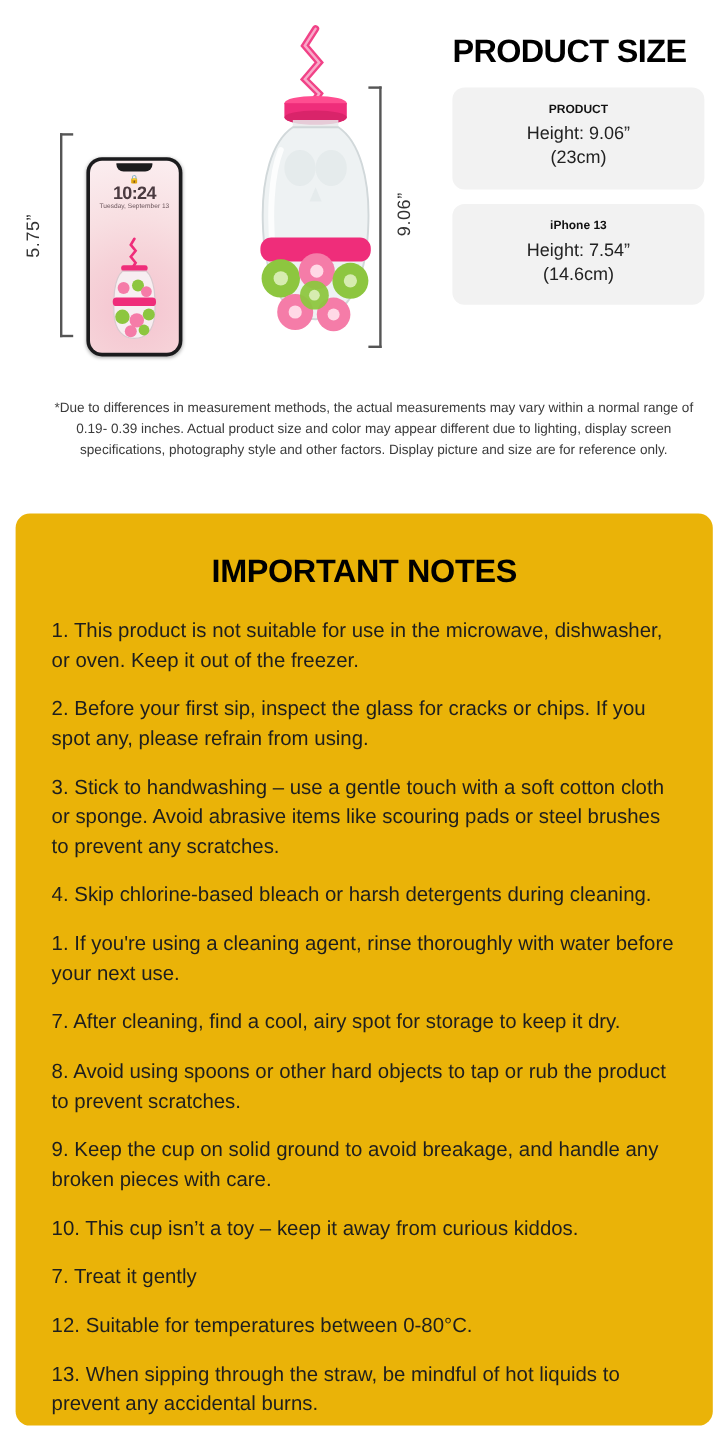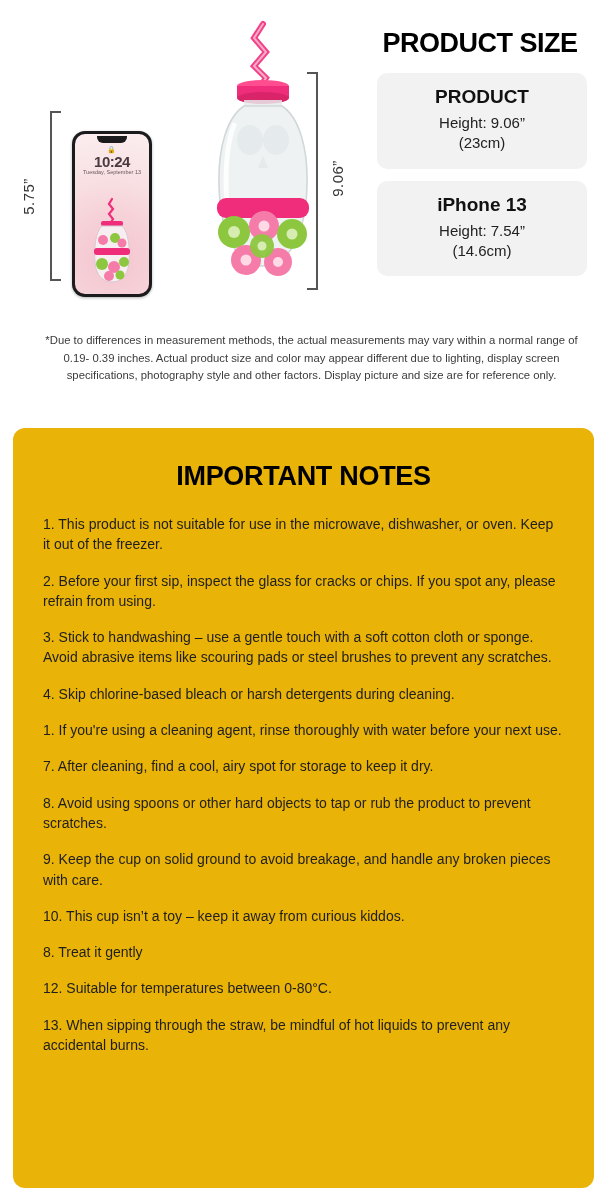--- a/index.html
+++ b/index.html
@@ -156,34 +156,34 @@
     right: 0;
     top: 0;
     width: 230px;
     padding-top: 28px;
     box-sizing: border-box;
   }
   .ps-title {
     font-size: 27px;
     font-weight: bold;
     letter-spacing: -.5px;
-    text-align: center;
+    text-align: left;
     color: #000;
     margin: 0 0 14px 0;
     padding-right: 24px;
   }
   .ps-card {
     background: #f2f2f2;
     border-radius: 10px;
     margin: 0 20px 12px 0;
     padding: 13px 10px 15px 10px;
     text-align: center;
   }
   .ps-card-title {
-    font-size: 19px;
+    font-size: 10px;
     font-weight: bold;
     margin-bottom: 5px;
     color: #111;
   }
   .ps-card-line {
     font-size: 15px;
     color: #222;
     line-height: 1.35;
   }
 
@@ -211,21 +211,21 @@
   }
   .notes-title {
     text-align: center;
     font-size: 27px;
     font-weight: bold;
     letter-spacing: -.3px;
     color: #000;
     margin: 5px 0 22px 0;
   }
   .note-item {
-    font-size: 14px;
+    font-size: 17px;
     line-height: 1.45;
     color: #1e1e1e;
     margin: 0 0 16px 0;
   }
 </style>
 </head>
 <body>
 
 <div class="top-section">
 
@@ -330,17 +330,17 @@
   <div>
     <p class="note-item">1. This product is not suitable for use in the microwave, dishwasher, or oven. Keep it out of the freezer.</p>
     <p class="note-item">2. Before your first sip, inspect the glass for cracks or chips. If you spot any, please refrain from using.</p>
     <p class="note-item">3. Stick to handwashing – use a gentle touch with a soft cotton cloth or sponge. Avoid abrasive items like scouring pads or steel brushes to prevent any scratches.</p>
     <p class="note-item">4. Skip chlorine-based bleach or harsh detergents during cleaning.</p>
     <p class="note-item">1. If you're using a cleaning agent, rinse thoroughly with water before your next use.</p>
     <p class="note-item">7. After cleaning, find a cool, airy spot for storage to keep it dry.</p>
     <p class="note-item">8. Avoid using spoons or other hard objects to tap or rub the product to prevent scratches.</p>
     <p class="note-item">9. Keep the cup on solid ground to avoid breakage, and handle any broken pieces with care.</p>
     <p class="note-item">10. This cup isn’t a toy – keep it away from curious kiddos.</p>
-    <p class="note-item">8. Treat it gently</p>
+    <p class="note-item">7. Treat it gently</p>
     <p class="note-item">12. Suitable for temperatures between 0-80°C.</p>
     <p class="note-item">13. When sipping through the straw, be mindful of hot liquids to prevent any accidental burns.</p>
   </div>
 </div>
 
 </body></html>

